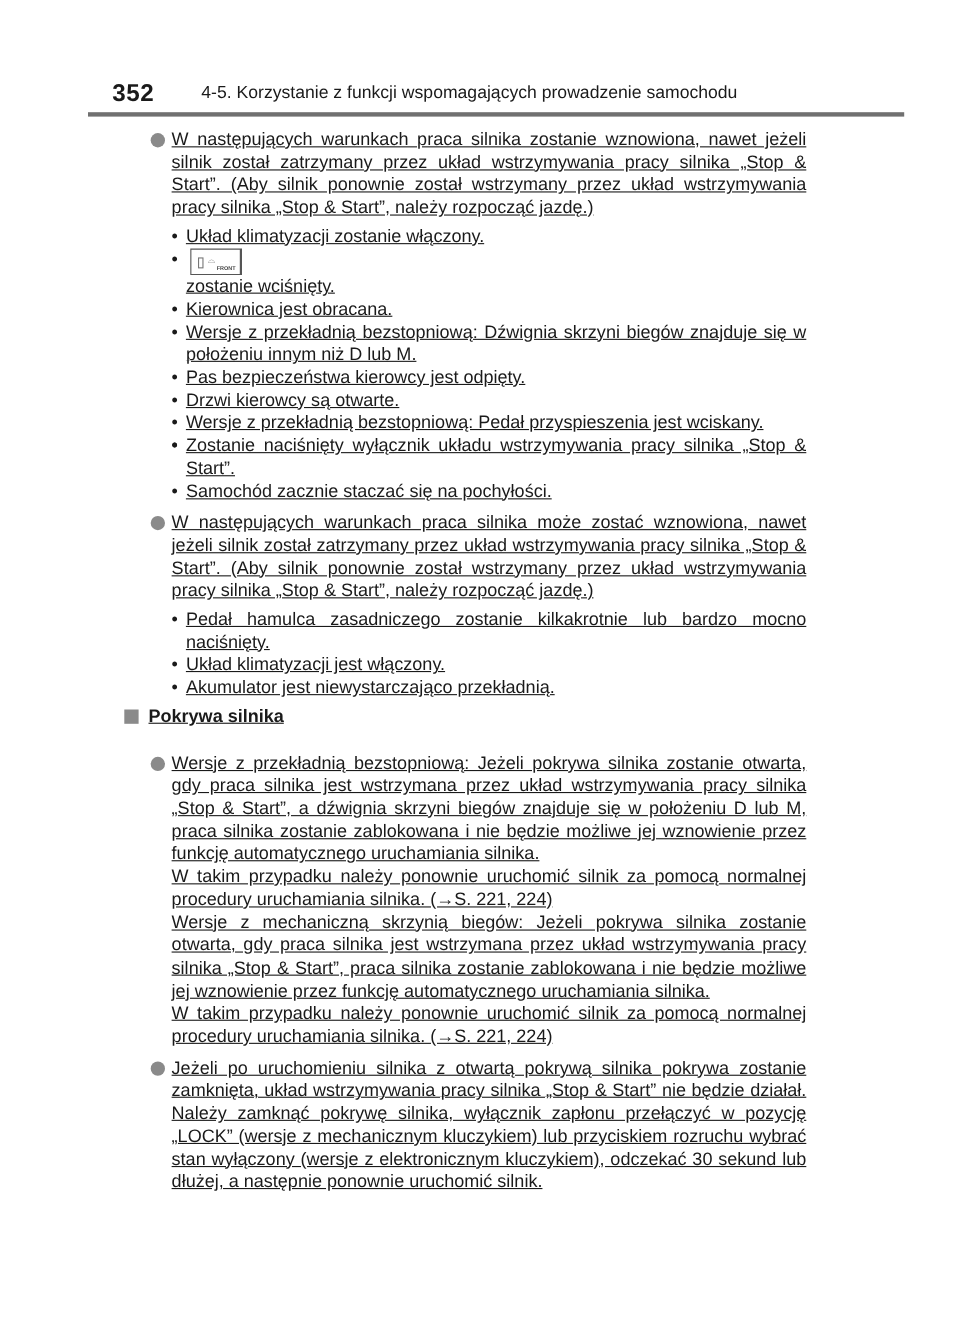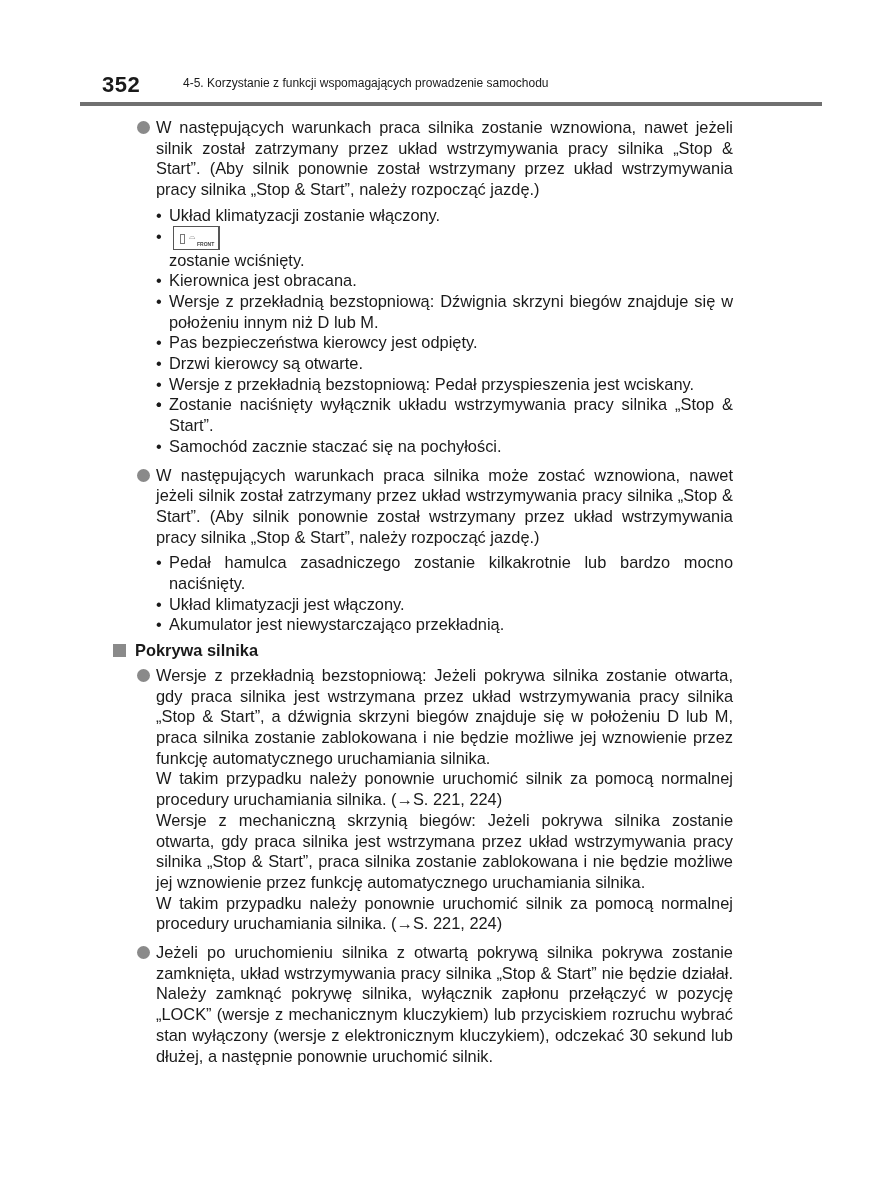--- a/index.html
+++ b/index.html
@@ -6,40 +6,40 @@
   body {
     width: 877px; height: 1200px; position: relative; overflow: hidden;
     font-family: "Liberation Sans", sans-serif; color: #1a1a1a;
   }
   .header { position: absolute; left: 80px; top: 72px; width: 742px; }
   .page-num {
     position: absolute; left: 22px; top: 0px;
     font-size: 22px; font-weight: bold; letter-spacing: 0.5px; text-align: right;
   }
   .chapter {
-    position: absolute; left: 103px; top: 4px; font-size: 12px; white-space: nowrap; text-align: center;
+    position: absolute; left: 103px; top: 4px; font-size: 16px; white-space: nowrap; text-align: center;
   }
   .rule {
     position: absolute; left: 0; top: 30px; width: 742px; height: 4px; background: #707070;
   }
   .content {
     position: absolute; left: 108px; top: 117px; width: 625px;
-    font-size: 16.4px; line-height: 20.7px;
+    font-size: 16.4px; line-height: 20.7px; text-decoration: underline;
   }
   .para { position: relative; padding-left: 48px; text-align: justify; }
   .dot {
     position: absolute; left: 29px; top: 4px; width: 13px; height: 13px;
     border-radius: 50%; background: #8a8a8a;
   }
   .sublist { margin: 5px 0 0 0; padding: 0; list-style: none; }
   .subitem { position: relative; padding-left: 61px; text-align: justify; }
   .subitem .b { position: absolute; left: 48px; top: 0; }
   .gap { height: 8px; }
   .section-head {
-    position: relative; padding-left: 27px; font-weight: bold; margin-top: 5px; margin-bottom: 4px;
+    position: relative; padding-left: 27px; font-weight: bold; margin-top: 5px; margin-bottom: 22px;
   }
   .sq {
     position: absolute; left: 5px; top: 4px; width: 13px; height: 13px; background: #8a8a8a;
   }
   .fbtn {
     display: inline-block; vertical-align: -5px; width: 44px; height: 22px;
     border: 1px solid #555; border-right-width: 2px; position: relative; margin-left: 4px;
     background: #fff;
   }
   .fbtn .ic1 { position: absolute; left: 6px; top: 7px; width: 3px; height: 8px; border: 1px solid #777; }

